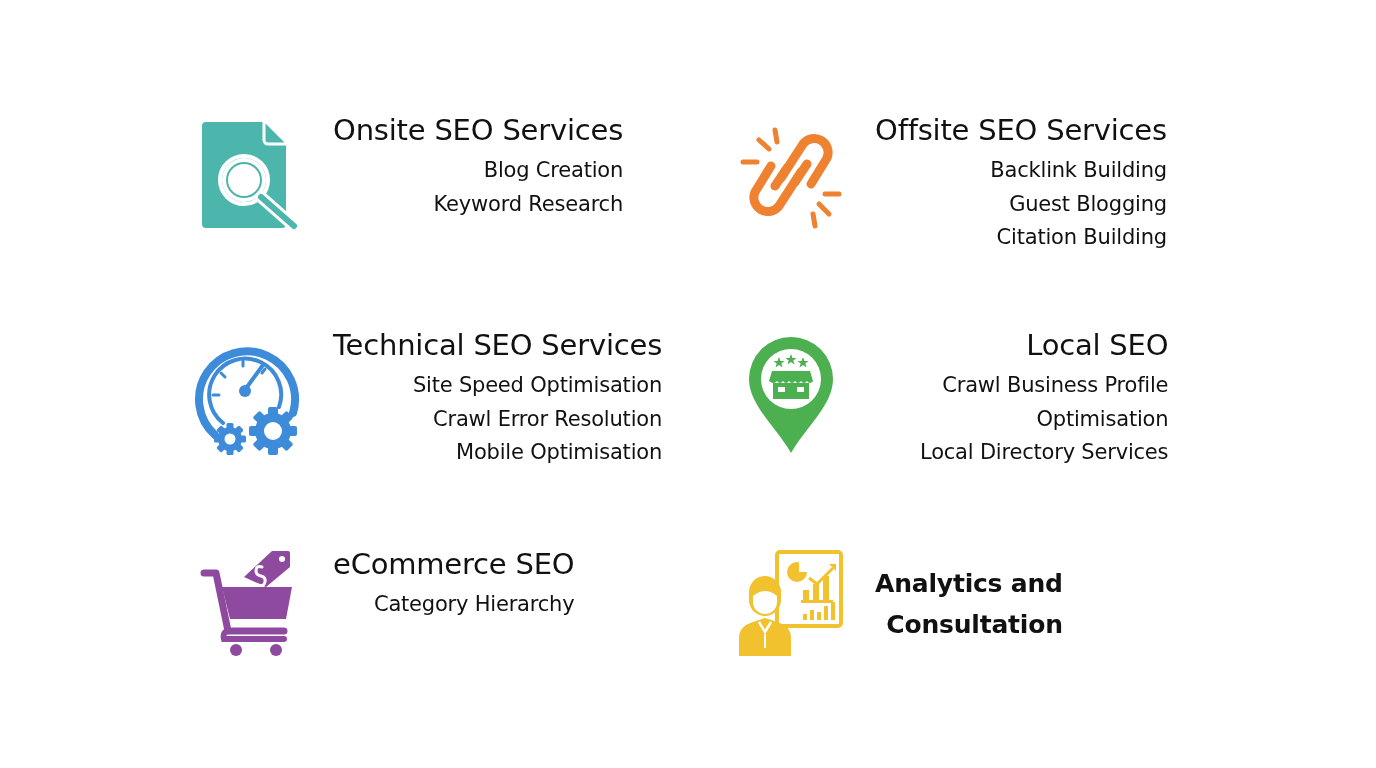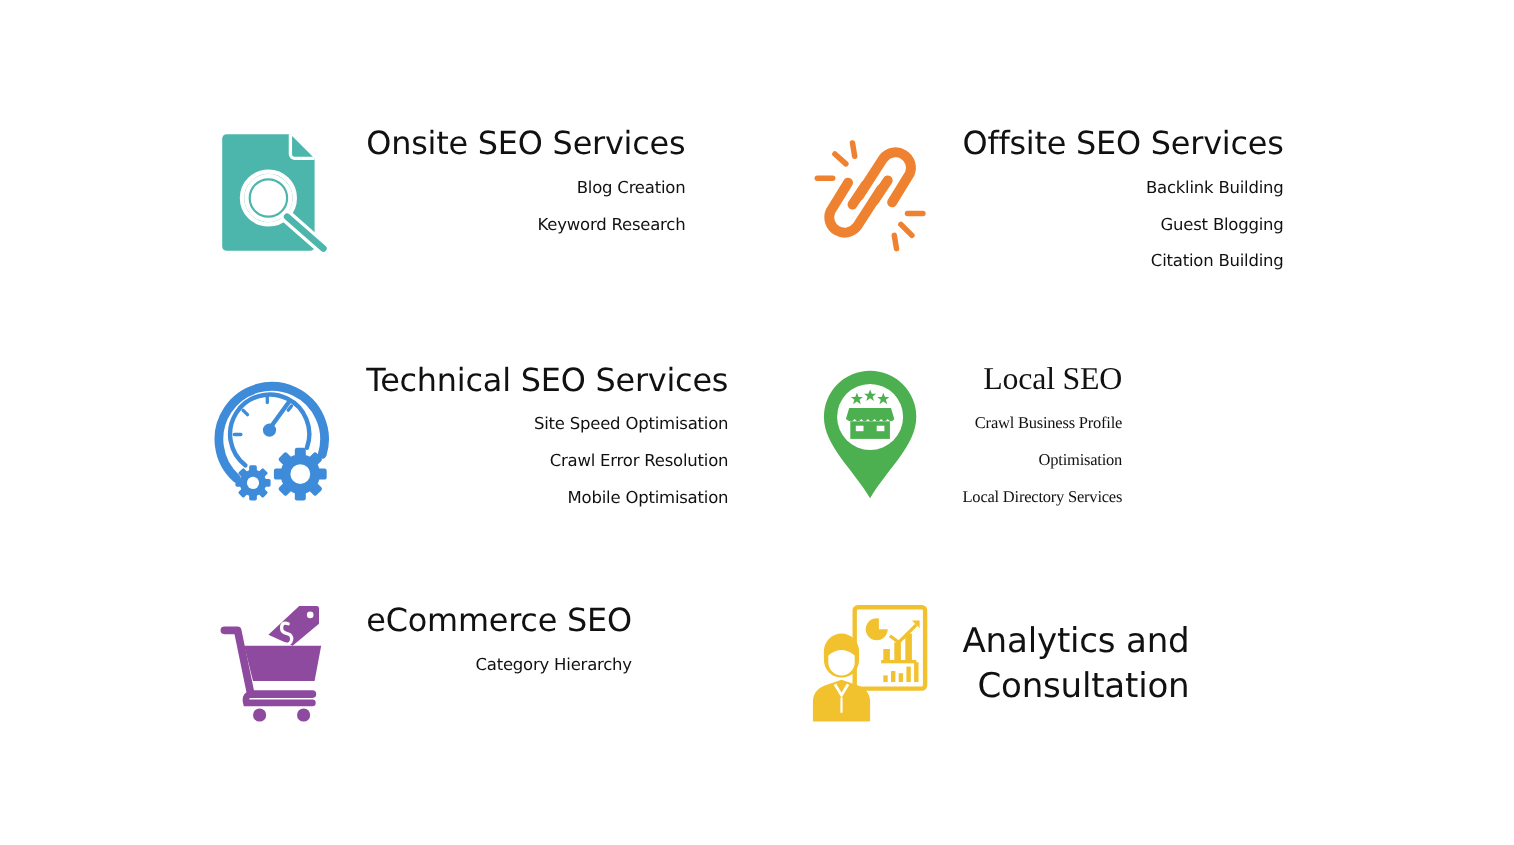--- a/index.html
+++ b/index.html
@@ -33,29 +33,29 @@
       letter-spacing: -0.2px;
       white-space: nowrap;
       margin: 0;
     }
     .items {
       list-style: none;
       margin: 6px 0 0 0;
       padding: 0;
     }
     .items li {
-      font-size: 15px;
+      font-size: 21px;
       line-height: 33.5px;
       white-space: nowrap;
       letter-spacing: -0.2px;
     }
     .title-big {
-      font-size: 31px;
+      font-size: 25px;
       line-height: 41px;
-      font-weight: 400;
+      font-weight: 700;
       white-space: nowrap;
       letter-spacing: -0.2px;
     }
   </style>
 </head>
 <body>
 
 <div class="card">
   <svg class="icon" style="left:200px;top:120px;" width="102" height="112" viewBox="0 0 102 112">
     <path d="M6 2 H64 L86 24 V104 a4 4 0 0 1 -4 4 H6 a4 4 0 0 1 -4 -4 V6 a4 4 0 0 1 4 -4 Z" fill="#4DB6AC"></path>
@@ -159,21 +159,21 @@
     <g fill="#4CAF50">
       <polygon points="33,22 34.5,26 38.5,26 35.3,28.5 36.5,32.5 33,30 29.5,32.5 30.7,28.5 27.5,26 31.5,26"></polygon>
       <polygon points="45,19 46.5,23 50.5,23 47.3,25.5 48.5,29.5 45,27 41.5,29.5 42.7,25.5 39.5,23 43.5,23"></polygon>
       <polygon points="57,22 58.5,26 62.5,26 59.3,28.5 60.5,32.5 57,30 53.5,32.5 54.7,28.5 51.5,26 55.5,26"></polygon>
       <path d="M26 36 H64 L67 46 Q64 50 61 46 Q58 50 55 46 Q52 50 49 46 Q46 50 43 46 Q40 50 37 46 Q34 50 31 46 Q28 50 23 46 Z"></path>
       <rect x="27" y="48" width="36" height="16"></rect>
     </g>
     <rect x="32" y="52" width="7" height="5" fill="#ffffff"></rect>
     <rect x="51" y="52" width="7" height="5" fill="#ffffff"></rect>
   </svg>
-  <div class="text" style="left:875px;top:327px;font-family:Liberation Serif, serif;">
+  <div class="text" style="left:920px;top:327px;">
     <h2 class="title">Local SEO</h2>
     <ul class="items">
       <li>Crawl Business Profile</li>
       <li>Optimisation</li>
       <li>Local Directory Services</li>
     </ul>
   </div>
 </div>
 
 <div class="card">

